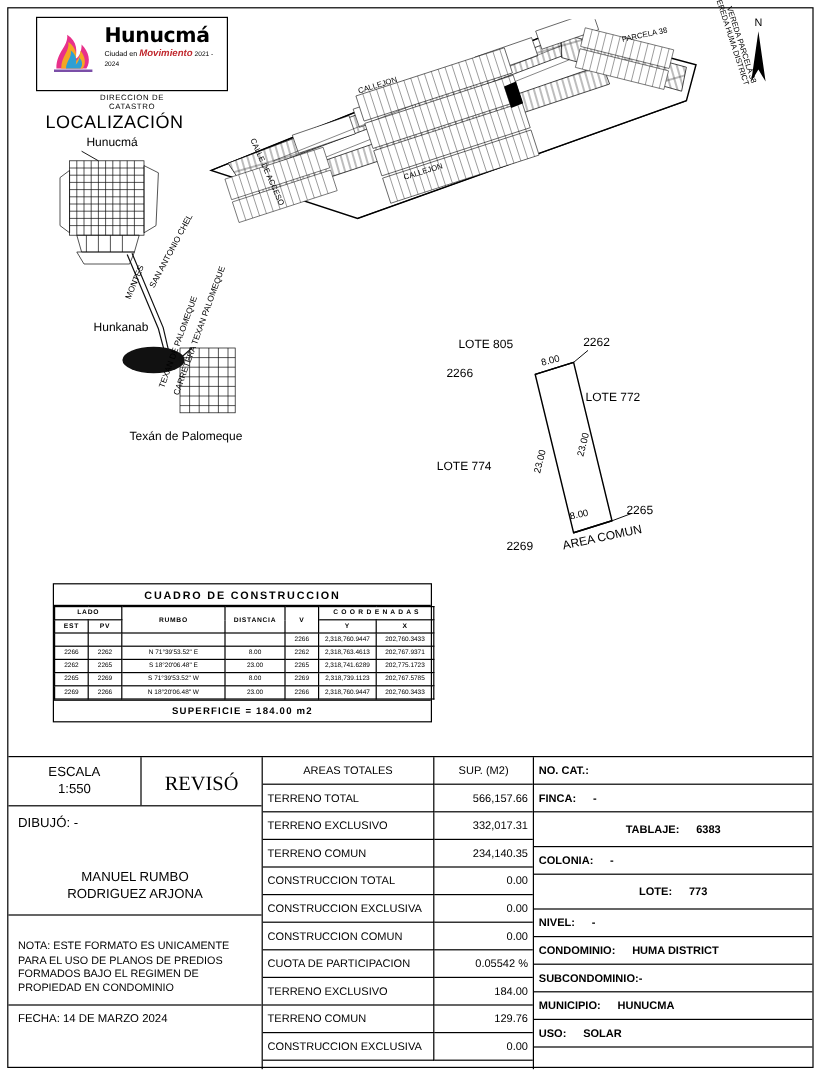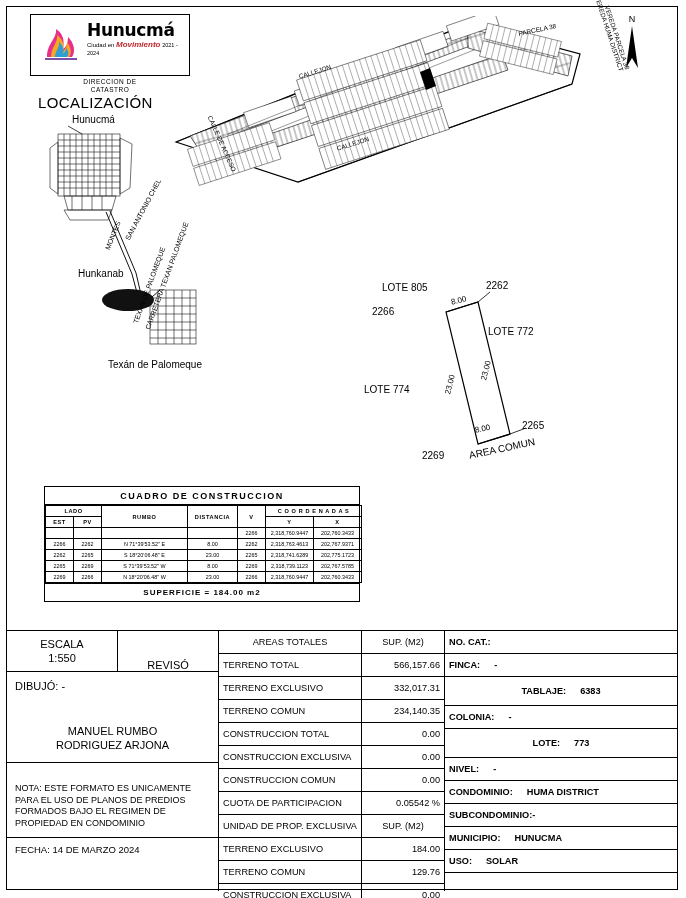--- a/index.html
+++ b/index.html
@@ -197,23 +197,24 @@
   .escala-cell {
     flex: 1.1;
     display: flex; flex-direction: column;
     align-items: center; justify-content: center;
     border-right: 1.2px solid #000;
     font-size: 11px;
     line-height: 14px;
   }
   .reviso-cell {
     flex: 1;
-    display: flex; align-items: flex-end; justify-content: center;
+    display: flex; align-items: center; justify-content: center;
     padding-top: 4px;
-    font-size: 11px;
+    font-size: 17px;
+    font-family: Liberation Serif, serif;
   }
   .dibujo {
     font-size: 11px;
     padding: 8px 0 0 8px;
   }
   .nombre {
     text-align: center;
     font-size: 11px;
     line-height: 14px;
     padding-top: 32px;
@@ -684,24 +685,20 @@
           <td class="val">0.00</td>
         </tr>
         <tr>
           <td class="lbl">CONSTRUCCION COMUN</td>
           <td class="val">0.00</td>
         </tr>
         <tr>
           <td class="lbl">CUOTA DE PARTICIPACION</td>
           <td class="val">0.05542 %</td>
         </tr>
-        <tr class="hdr">
-          <td class="lbl">UNIDAD DE PROP. EXCLUSIVA</td>
-          <td class="val" style="text-align:center">SUP. (M2)</td>
-        </tr>
         <tr>
           <td class="lbl">TERRENO EXCLUSIVO</td>
           <td class="val">184.00</td>
         </tr>
         <tr>
           <td class="lbl">TERRENO COMUN</td>
           <td class="val">129.76</td>
         </tr>
         <tr>
           <td class="lbl">CONSTRUCCION EXCLUSIVA</td>

